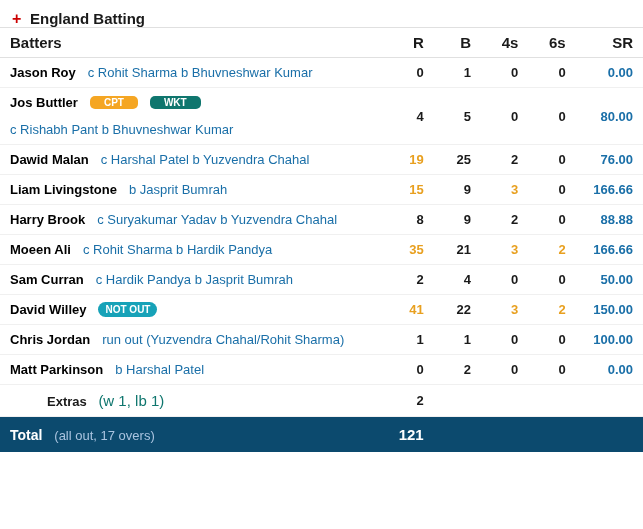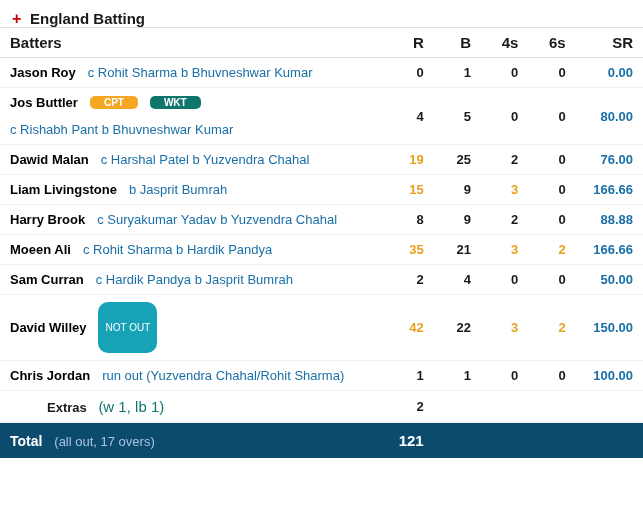--- a/index.html
+++ b/index.html
@@ -78,22 +78,22 @@
     .badge-cpt {
       background: #f5a623;
     }
     .badge-wkt {
       background: #0f766e;
     }
     .badge-notout {
       background: #17a2b8;
       border-radius: 10px;
       font-size: 10px;
-      font-weight: normal;
-      padding: 20px 7px;
+      font-weight: bold;
+      padding: 2px 7px;
       color: #fff;
     }
     .extras-label {
       font-weight: bold;
       color: #1a1a1a;
       margin-left: 37px;
     }
     .extras-detail {
       color: #0f766e;
       font-size: 15px;
@@ -254,38 +254,51 @@
         <td class="num">0</td>
         <td class="sr">50.00</td>
       </tr>
       <tr>
         <td>
           <div class="batter-cell">
             <span class="batter-name"><strong>David Willey</strong></span>
             <span class="badge-notout">NOT OUT</span>
           </div>
         </td>
-        <td class="num highlight-orange">42</td>
+        <td class="num highlight-orange">41</td>
         <td class="num">22</td>
         <td class="num highlight-orange">3</td>
         <td class="num highlight-orange">2</td>
         <td class="sr">150.00</td>
       </tr>
       <tr>
         <td>
           <div class="batter-cell">
             <span class="batter-name"><strong>Chris Jordan</strong></span>
             <span class="dismissal-link">run out (Yuzvendra Chahal/Rohit Sharma)</span>
           </div>
         </td>
         <td class="num">1</td>
         <td class="num">1</td>
         <td class="num">0</td>
         <td class="num">0</td>
         <td class="sr">100.00</td>
+      </tr>
+      <tr>
+        <td>
+          <div class="batter-cell">
+            <span class="batter-name"><strong>Matt Parkinson</strong></span>
+            <span class="dismissal-link">b Harshal Patel</span>
+          </div>
+        </td>
+        <td class="num">0</td>
+        <td class="num">2</td>
+        <td class="num">0</td>
+        <td class="num">0</td>
+        <td class="sr">0.00</td>
       </tr>
       <tr>
   <td>
     <span class="extras-label">Extras</span>
     <span class="extras-detail">(w 1, lb 1)</span>
   </td>
   <td class="num">2</td>
   <td></td>
   <td></td>
   <td></td>

